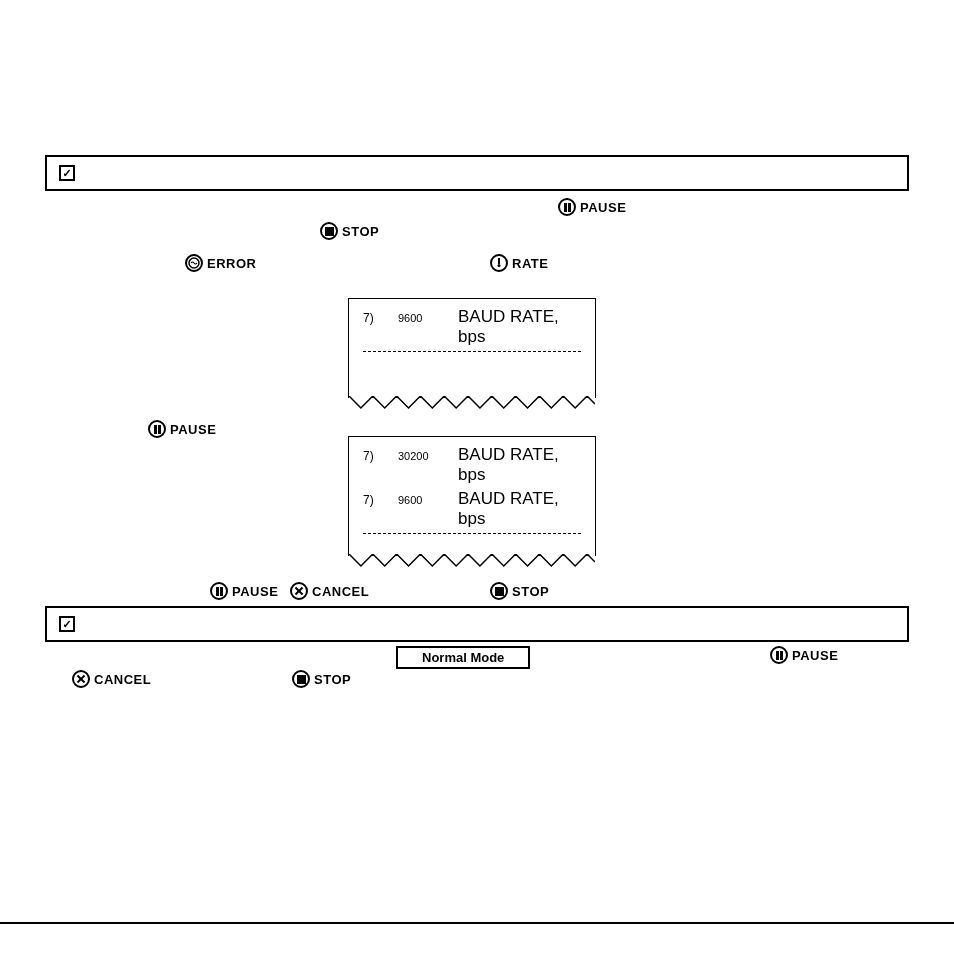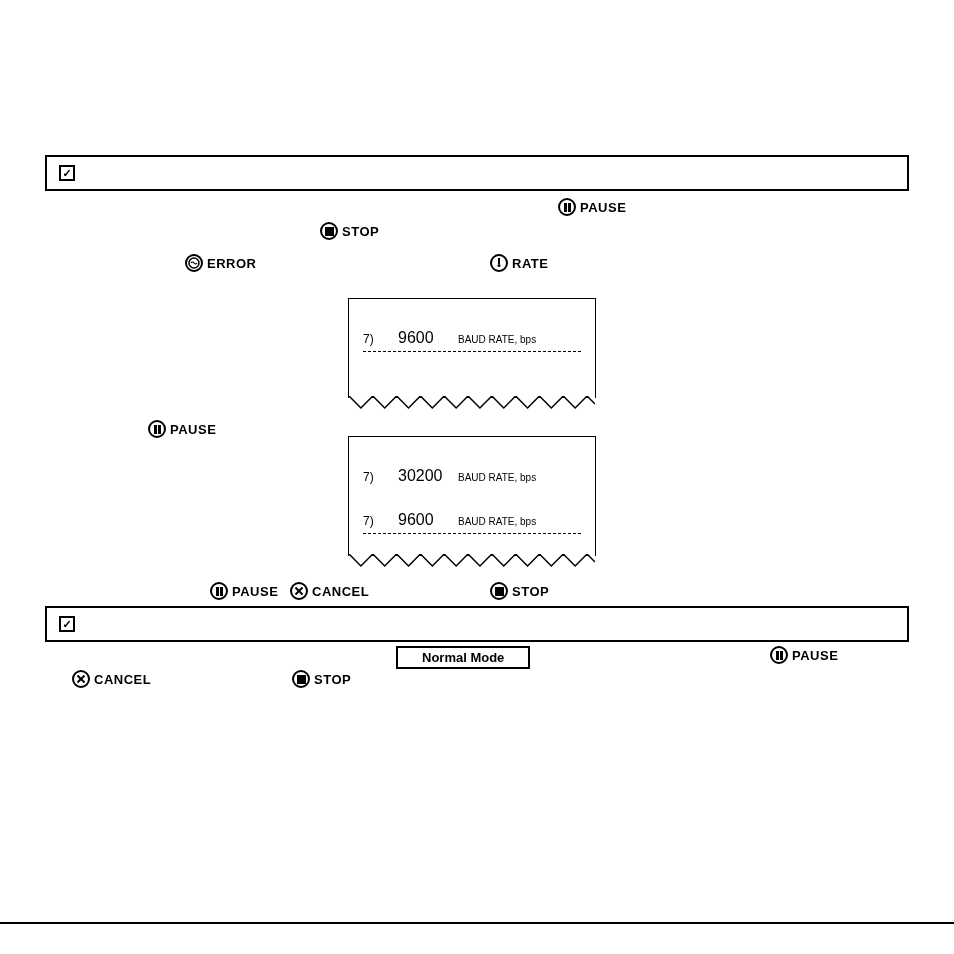--- a/index.html
+++ b/index.html
@@ -234,25 +234,24 @@
       font-weight: bold;
       letter-spacing: 0.5px;
     }
 
     .col-num {
       min-width: 25px;
       font-size: 12px;
     }
     .col-val {
       min-width: 50px;
-      font-size: 16px;
+      font-size: 11px;
     }
     .col-desc {
-      font-size: 10px;
-      margin-top: 27px;
+      font-size: 17px;
     }
   </style>
 </head>
 <body>
 
 <div class="page-container">
 
   <div class="checkbox-bar-1">
     <div class="checkbox-icon">✓</div>
   </div>

